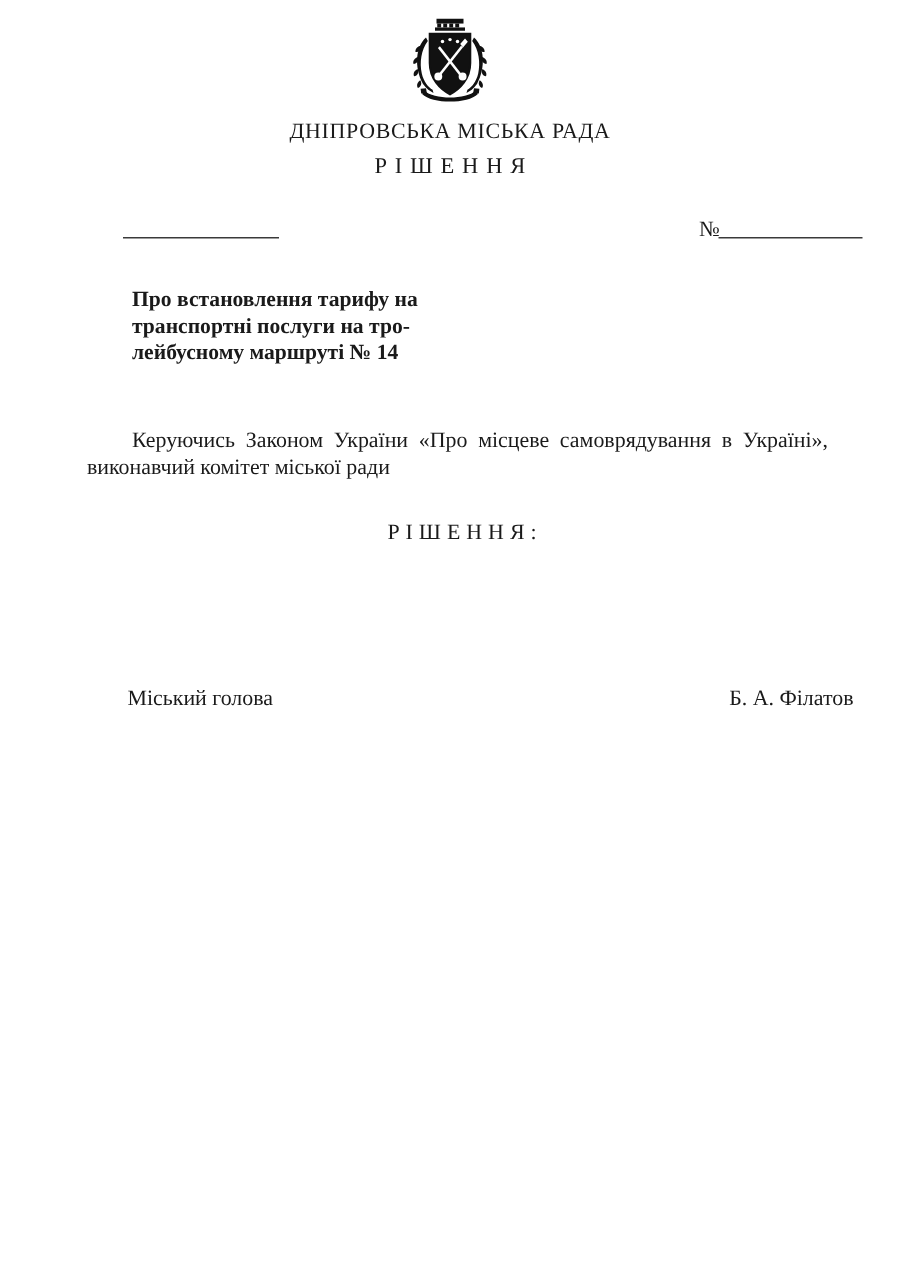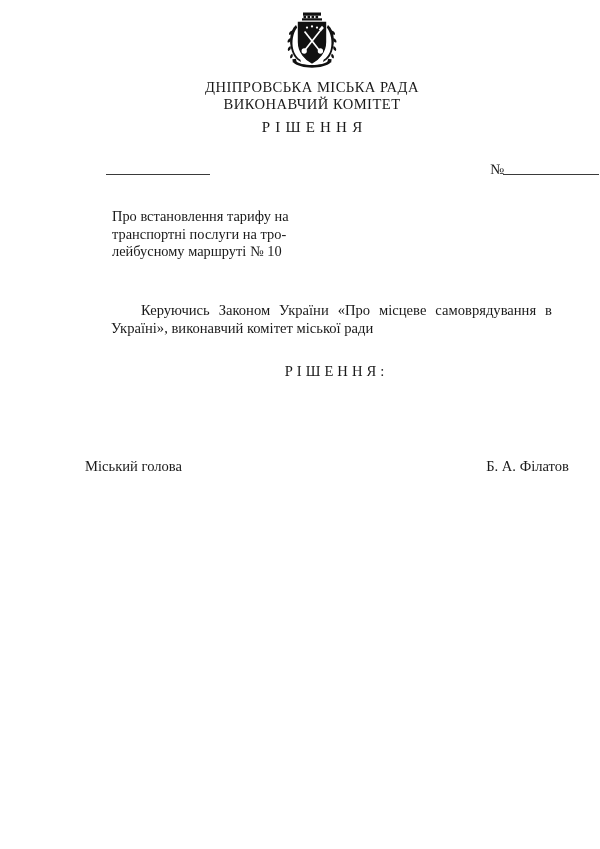--- a/index.html
+++ b/index.html
@@ -15,21 +15,20 @@
   }
 
   .page {
     position: relative;
     width: 600px;
     height: 844px;
     margin: 0 auto;
     background: #ffffff;
     overflow: hidden;
     box-sizing: border-box;
-    padding-left: 24px;
   }
 
   
   .emblem-wrap {
     width: 100%;
     text-align: center;
     padding-top: 11px;
   }
 
   .emblem {
@@ -91,30 +90,31 @@
     width: 96px;
   }
 
   
   .subject {
     margin-top: 31px;
     margin-left: 88px;
     width: 240px;
     font-size: 14.4px;
     line-height: 17.5px;
+    font-weight: bold;
   }
 
   .subject div {
     white-space: nowrap;
   }
 
   
   .body {
     margin-top: 40px;
-    margin-left: 87px;
+    margin-left: 58px;
     margin-right: 48px;
     font-size: 14.6px;
     line-height: 18.6px;
   }
 
   .para {
     text-align: justify;
     text-indent: 30px;
     margin: 0;
   }
@@ -197,34 +197,33 @@
           <path d="M12 49.5 C18 55.5, 40 55.5, 46 49.5 L47.6 51.6 C41 58.4, 17 58.4, 10.4 51.6 Z"></path>
           <path d="M9.4 48.2 l3.6 -.4 l.6 3.4 l-3.8 .2 Z"></path>
           <path d="M48.6 48.2 l-3.6 -.4 l-.6 3.4 l3.8 .2 Z"></path>
         </g>
       </svg>
     </span>
   </div>
 
   <div class="header-block">
     <div class="org-line">ДНІПРОВСЬКА МІСЬКА РАДА</div>
-    <div class="org-line">ВИКОНАВЧИЙ КОМІТЕТ</div>
     <div class="doc-kind">РІШЕННЯ</div>
   </div>
 
   <div class="meta-row">
     <span class="blank-rule date-rule"></span>
     <span class="num-symbol">№</span>
     <span class="blank-rule num-rule"></span>
   </div>
 
   <div class="subject">
     <div>Про встановлення тарифу на</div>
     <div>транспортні послуги на тро-</div>
-    <div>лейбусному маршруті № 10</div>
+    <div>лейбусному маршруті № 14</div>
   </div>
 
   <div class="body">
     <p class="para">Керуючись Законом України «Про місцеве самоврядування в Україні», виконавчий комітет міської ради</p>
     <p class="decision-word">РІШЕННЯ:</p>
   </div>
 
   <div class="signature">
     <span>Міський голова</span>
     <span class="sig-name">Б. А. Філатов</span>

